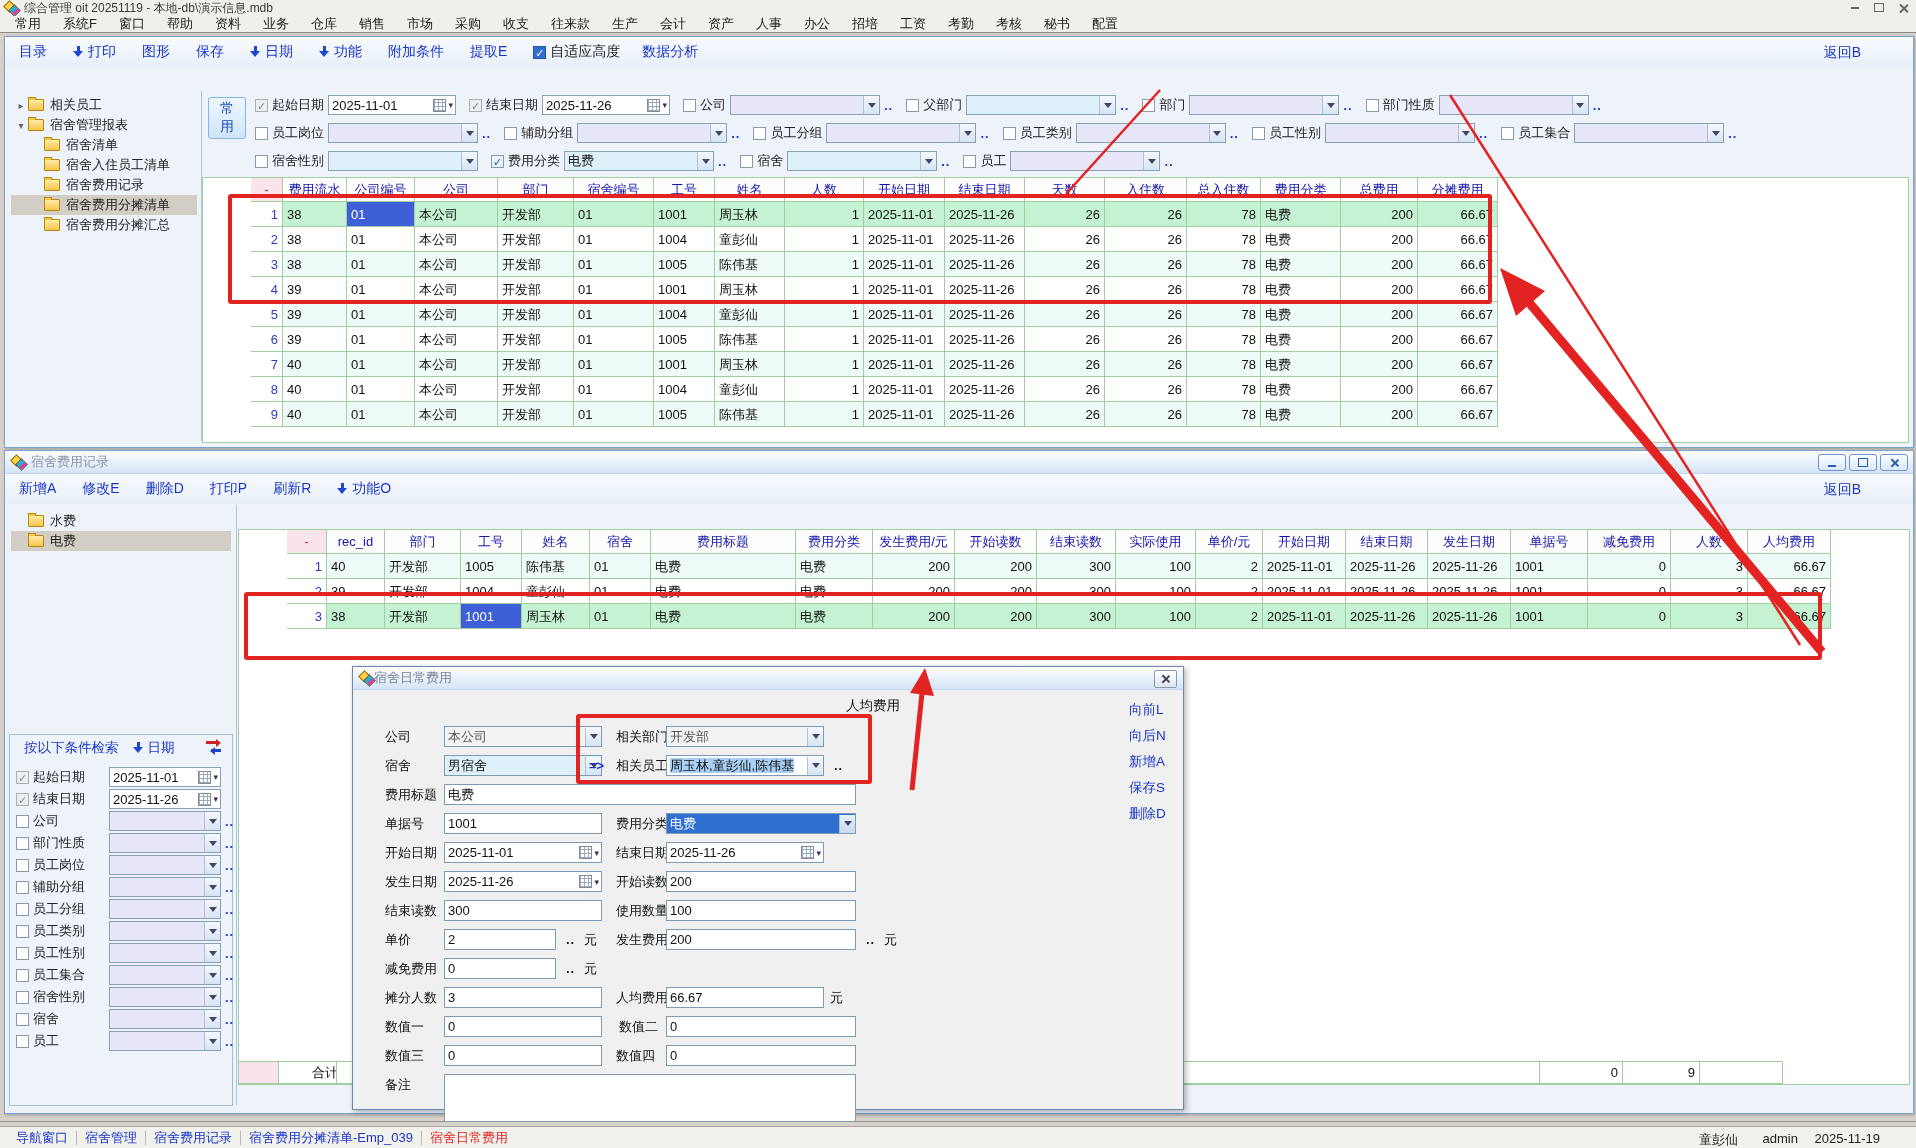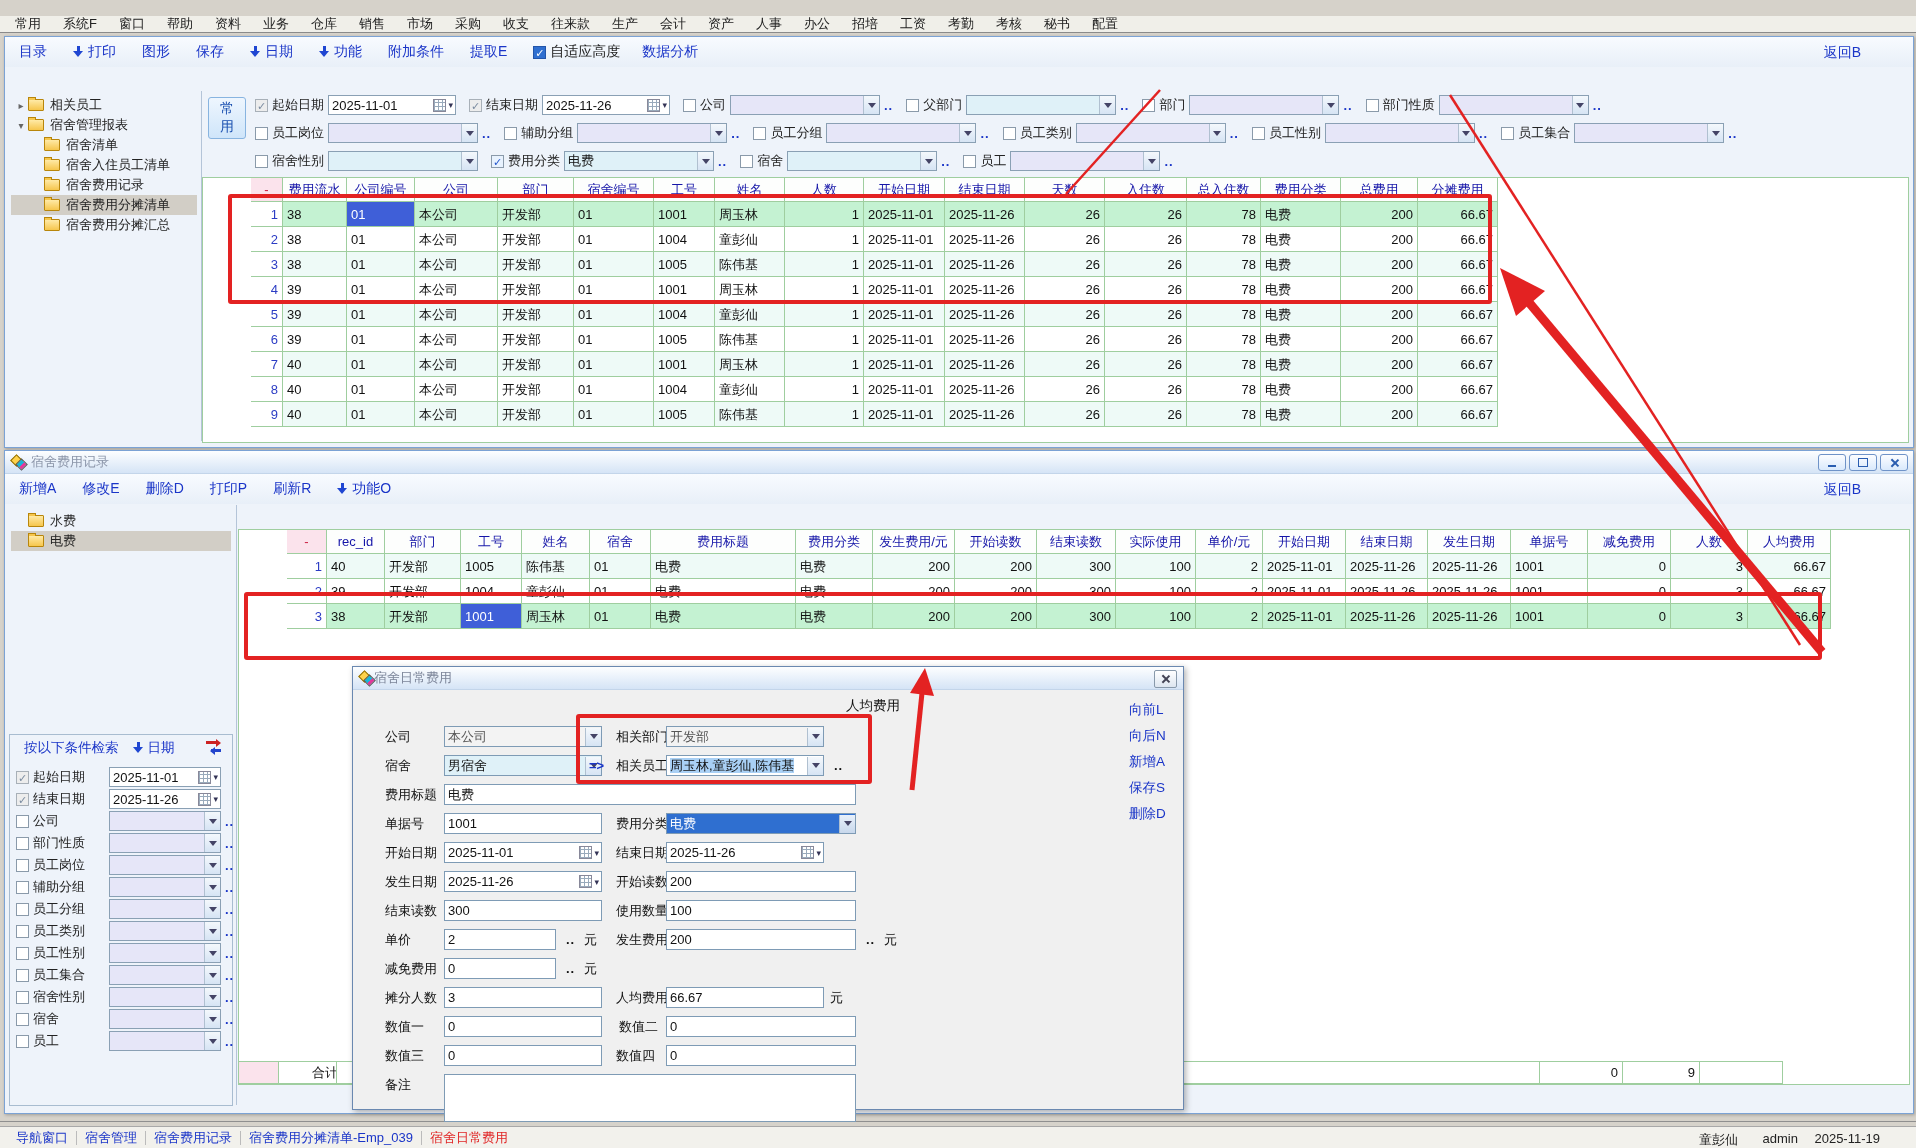--- a/index.html
+++ b/index.html
@@ -124,20 +124,38 @@
   .ann-text{position:absolute;left:836px;top:64px;font-size:17px;color:#e32222;z-index:60;pointer-events:none;white-space:nowrap;}
   .ann-rect{position:absolute;border:4px solid #e32222;border-radius:3px;z-index:60;pointer-events:none;}
   #ann-svg{position:absolute;left:0;top:0;z-index:60;pointer-events:none;}
   .darkline{position:absolute;left:0;top:1121px;width:1916px;height:1px;background:#8f8f8f;}
 </style>
 </head>
 <body>
 
 <div class="screen">
 
+  <div class="app-titlebar">
+    <span class="diamond-icon" style="position:relative;width:15px;height:14px;display:inline-block;">
+        <i style="position: absolute; left: 1px; top: 1px; width: 7px; height: 7px; background: rgb(255, 210, 74); border: 1px solid rgb(138, 106, 0); transform: rotate(45deg);"></i>
+        <i style="position: absolute; left: 6px; top: 5px; width: 7px; height: 7px; background: linear-gradient(90deg, rgb(25, 181, 216) 50%, rgb(226, 58, 157) 50%); border: 1px solid rgb(85, 85, 85); transform: rotate(45deg);"></i>
+      </span>
+    <span class="app-title">综合管理 oit 20251119 - 本地-db\演示信息.mdb</span>
+    <span class="app-controls">
+      <span class="actl">
+          <i class="g-min"></i>
+        </span>
+      <span class="actl">
+          <i class="g-max"></i>
+        </span>
+      <span class="actl">
+          <i class="g-x"></i>
+        </span>
+    </span>
+  </div>
 
   <div class="menubar" id="menu-bar">
       <div class="menu-item">常用</div>
       <div class="menu-item">系统F</div>
       <div class="menu-item">窗口</div>
       <div class="menu-item">帮助</div>
       <div class="menu-item">资料</div>
       <div class="menu-item">业务</div>
       <div class="menu-item">仓库</div>
       <div class="menu-item">销售</div>

